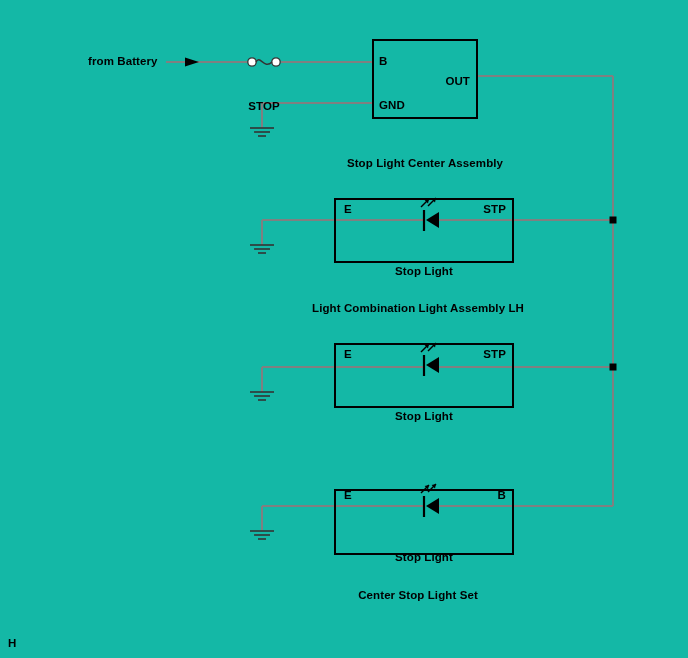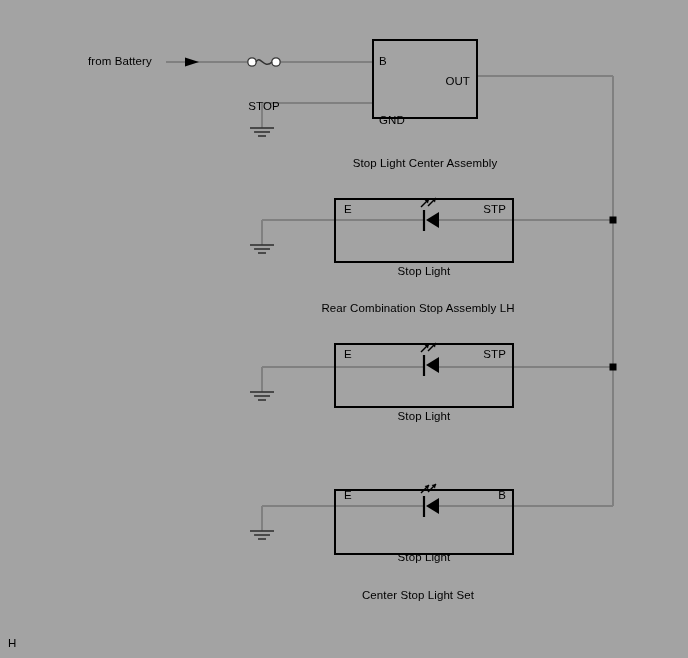--- a/index.html
+++ b/index.html
@@ -12,21 +12,22 @@
     width: 688px;
     height: 658px;
     font-family: "Liberation Sans", sans-serif;
     color: #000000;
     overflow: hidden;
   }
   #diagram-root {
     position: relative;
     width: 688px;
     height: 658px;
-    background: #a3a3a3;
+    background: #14b8a6;
+    font-weight: bold;
   }
   svg.diagram-svg {
     position: absolute;
     left: 0;
     top: 0;
     width: 688px;
     height: 658px;
     display: block;
   }
   .dtext {
@@ -174,27 +175,27 @@
     <rect x="609.5" y="216.5" width="7" height="7" fill="#000000"></rect>
     <rect x="609.5" y="363.5" width="7" height="7" fill="#000000"></rect>
   </svg>
 
   <div class="dtext" style="left:88px; top:56px;">from Battery</div>
 
   <div class="dtext center" style="left:264px; top:69px;">STOP</div>
 
   <div class="dtext" style="left:379px; top:56px;">B</div>
   <div class="dtext right" style="left:470px; top:76px;">OUT</div>
-  <div class="dtext" style="left:379px; top:115px;">GND</div>
+  <div class="dtext" style="left:379px; top:100px;">GND</div>
   <div class="dtext center" style="left:425px; top:126px;">Stop Light Center Assembly</div>
 
   <div class="dtext" style="left:344px; top:204px;">E</div>
   <div class="dtext right" style="left:506px; top:204px;">STP</div>
   <div class="dtext center" style="left:424px; top:234px;">Stop Light</div>
-  <div class="dtext center" style="left:418px; top:271px;">Rear Combination Stop Assembly LH</div>
+  <div class="dtext center" style="left:418px; top:271px;">Light Combination Light Assembly LH</div>
 
   <div class="dtext" style="left:344px; top:349px;">E</div>
   <div class="dtext right" style="left:506px; top:349px;">STP</div>
   <div class="dtext center" style="left:424px; top:379px;">Stop Light</div>
 
   <div class="dtext" style="left:344px; top:490px;">E</div>
   <div class="dtext right" style="left:506px; top:490px;">B</div>
   <div class="dtext center" style="left:424px; top:520px;">Stop Light</div>
   <div class="dtext center" style="left:418px; top:558px;">Center Stop Light Set</div>
 

